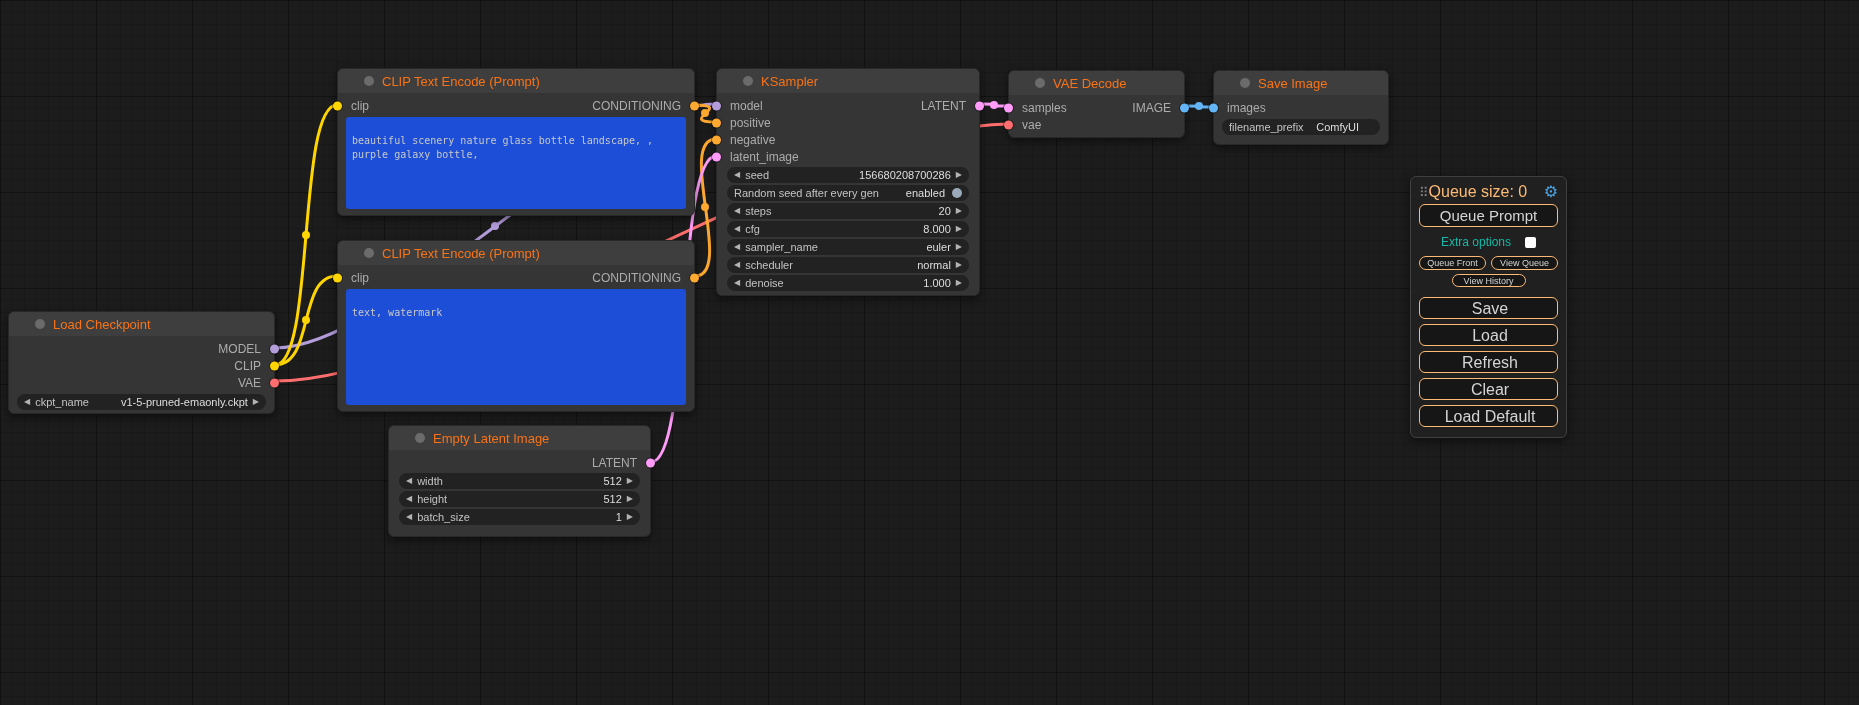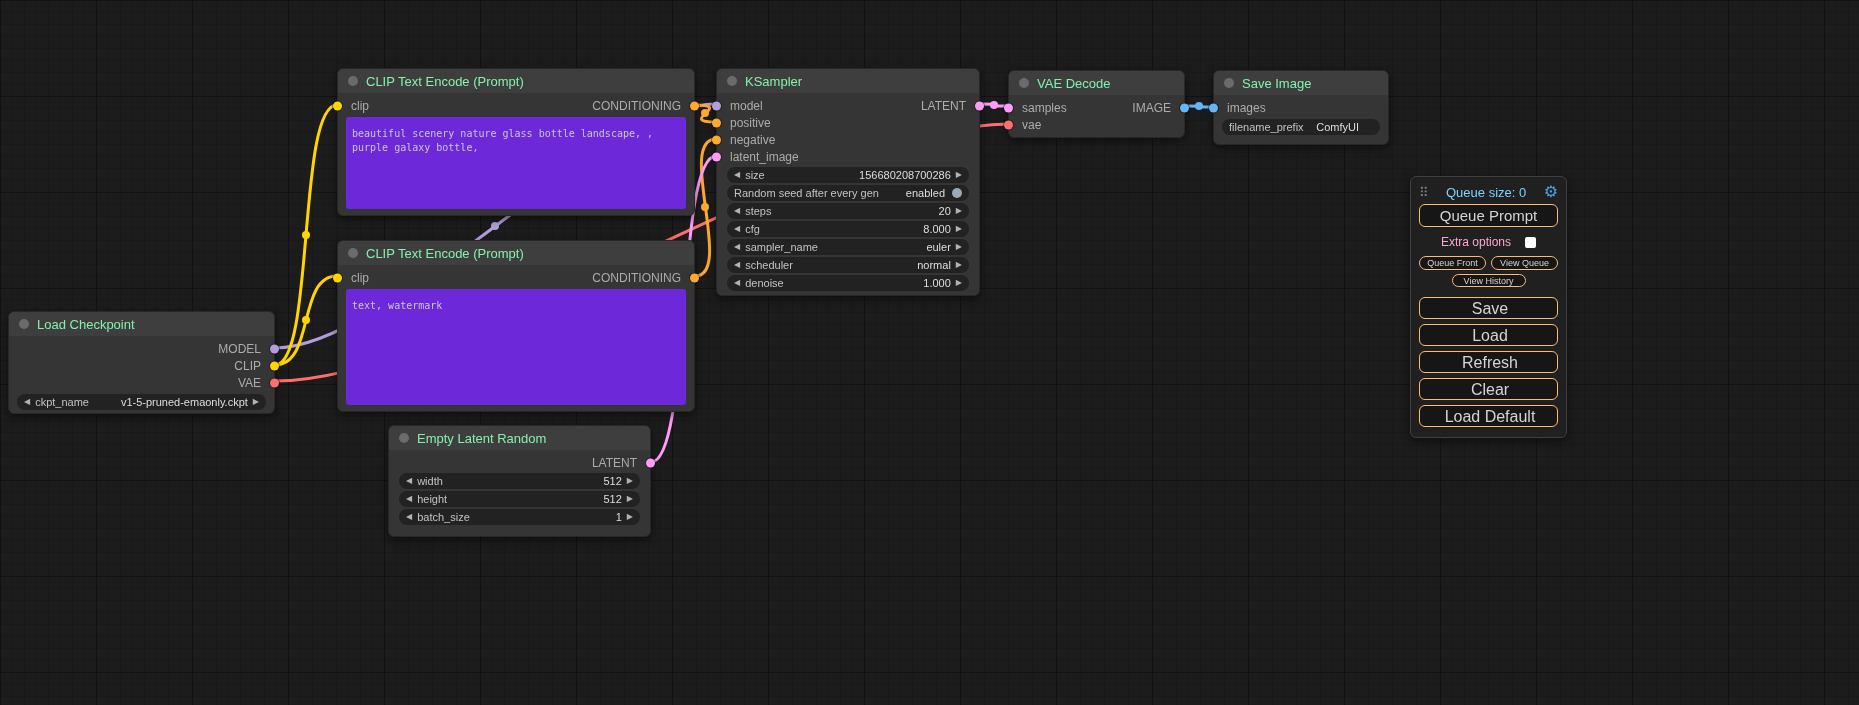--- a/index.html
+++ b/index.html
@@ -16,61 +16,61 @@
   }
   #links{position:absolute;left:0;top:0;z-index:1;}
   #links path{fill:none;stroke-width:3;stroke-linecap:round;}
   .lk-model{stroke:#B39DDB}.lk-clip{stroke:#FFD500}.lk-vae{stroke:#FF6E6E}
   .lk-cond{stroke:#FFA931}.lk-latent{stroke:#FF9CF9}.lk-image{stroke:#64B5F6}
   .mid-model{fill:#B39DDB}.mid-clip{fill:#FFD500}
   .mid-cond{fill:#FFA931}.mid-latent{fill:#FF9CF9}.mid-image{fill:#64B5F6}
 
   .node{position:absolute;z-index:2;background:#353535;border:1px solid #282828;
     border-radius:6px;box-shadow:0 3px 9px rgba(0,0,0,.5);box-sizing:border-box;}
-  .ntitle{height:24px;display:flex;align-items:center;gap:8px;padding:0 10px;
-    background:#3e3e3e;border-radius:5px 5px 0 0;color:#86efac;font-size:13px;white-space:nowrap;}
+  .ntitle{height:24px;display:flex;align-items:center;gap:8px;padding:0 26px;
+    background:#3e3e3e;border-radius:5px 5px 0 0;color:#f97316;font-size:13px;white-space:nowrap;}
   .cdot{width:10px;height:10px;border-radius:50%;background:#6b6b6b;flex:none;}
   .nbody{padding-top:4px;}
   .srow{position:relative;display:flex;align-items:center;height:17px;
     padding:0 13px;color:#acacac;font-size:12px;}
   .srow .right{margin-left:auto;}
   .pdot{position:absolute;top:50%;width:9px;height:9px;border-radius:50%;
     transform:translateY(-50%);box-shadow:0 0 0 1px rgba(0,0,0,.35);}
   .pdot.in{left:-5px}.pdot.out{right:-5px}
   .c-model{background:#B39DDB}.c-clip{background:#FFD500}.c-vae{background:#FF6E6E}
   .c-cond{background:#FFA931}.c-latent{background:#FF9CF9}.c-image{background:#64B5F6}
 
   .w{height:16px;background:#222;border-radius:8px;margin:2px 10px;
     display:flex;align-items:center;padding:0 7px;font-size:11px;color:#c3c3c3;gap:5px;}
   .w .lbl{white-space:nowrap;}
   .w .val{margin-left:auto;color:#dedede;white-space:nowrap;}
   .aw{color:#b3b3b3;font-size:8px;line-height:16px;flex:none;cursor:pointer;}
   .aw-l::before{content:"◀";} .aw-r::before{content:"▶";}
   .seed-toggle{width:10px;height:10px;border-radius:50%;background:#9aaab9;flex:none;margin-left:2px;}
 
-  .prompt{background:#6d28d9;border-radius:3px;margin:3px 8px;padding:10px 6px;
+  .prompt{background:#1d4ed8;border-radius:3px;margin:3px 8px;padding:17px 6px;
     box-sizing:border-box;color:#c9c9c9;font-family:"DejaVu Sans Mono",monospace;
     font-size:10px;line-height:1.4;white-space:pre-wrap;overflow:hidden;}
 
   
   #menu{position:absolute;left:1410px;top:176px;width:157px;z-index:3;
     background:#202020;border:1px solid #404040;border-radius:6px;
     box-shadow:0 3px 10px rgba(0,0,0,.5);box-sizing:border-box;padding:6px 8px 10px 8px;}
   .mhead{display:flex;align-items:center;height:18px;margin-bottom:3px;}
   .drag-handle{color:#7e7e7e;font-size:13px;line-height:1;cursor:grab;}
   .drag-handle::before{content:"⠿";}
-  .qsize{flex:1;text-align:center;color:#7dd3fc;font-size:13px;}
+  .qsize{flex:1;color:#fdba74;font-size:16px;}
   .gear-icon{color:#4aa0e0;font-size:16px;line-height:1;cursor:pointer;}
   .gear-icon::before{content:"⚙";}
   .btn{display:block;width:100%;box-sizing:border-box;background:#161616;
     border:1px solid #fdba74;border-radius:6px;color:#d4d4d4;
     font-family:"Liberation Sans",sans-serif;text-align:center;cursor:pointer;}
   .btn-queue{height:23px;font-size:15px;margin-bottom:7px;}
   .extra{display:flex;align-items:center;justify-content:center;gap:14px;
-    color:#f9a8d4;font-size:12px;height:16px;margin-bottom:6px;}
+    color:#14b8a6;font-size:12px;height:16px;margin-bottom:6px;}
   .chk{width:11px;height:11px;background:#fff;border-radius:2px;flex:none;cursor:pointer;}
   .smrow{display:flex;gap:5px;margin-bottom:4px;}
   .btn-sm{height:14px;font-size:9px;line-height:12px;border-radius:8px;flex:1;padding:0;}
   .btn-hist{width:74px;height:13px;font-size:9px;line-height:11px;border-radius:8px;margin:0 auto 10px auto;}
   .btn-big{height:22px;font-size:16px;line-height:20px;margin-bottom:5px;padding-left:9px;}
   .btn-big:last-child{margin-bottom:0;}
 </style>
 </head>
 <body>
 
@@ -150,21 +150,21 @@
         <span class="right">CONDITIONING</span>
         <span class="pdot out c-cond"></span>
       </div>
       <div class="prompt" style="height:116px;">text, watermark</div>
     </div>
   </div>
 
   <div class="node" style="left:388px;top:425px;width:263px;height:112px;">
     <div class="ntitle">
       <span class="cdot"></span>
-      <span>Empty Latent Random</span>
+      <span>Empty Latent Image</span>
     </div>
     <div class="nbody">
       <div class="srow">
         <span class="right">LATENT</span>
         <span class="pdot out c-latent"></span>
       </div>
       <div class="w">
         <span class="aw aw-l"></span>
         <span class="lbl">width</span>
         <span class="val">512</span>
@@ -204,21 +204,21 @@
       <div class="srow">
         <span class="pdot in c-cond"></span>
         <span>negative</span>
       </div>
       <div class="srow">
         <span class="pdot in c-latent"></span>
         <span>latent_image</span>
       </div>
       <div class="w">
         <span class="aw aw-l"></span>
-        <span class="lbl">size</span>
+        <span class="lbl">seed</span>
         <span class="val">156680208700286</span>
         <span class="aw aw-r"></span>
       </div>
       <div class="w">
         <span class="lbl">Random seed after every gen</span>
         <span class="val">enabled</span>
         <span class="seed-toggle"></span>
       </div>
       <div class="w">
         <span class="aw aw-l"></span>

